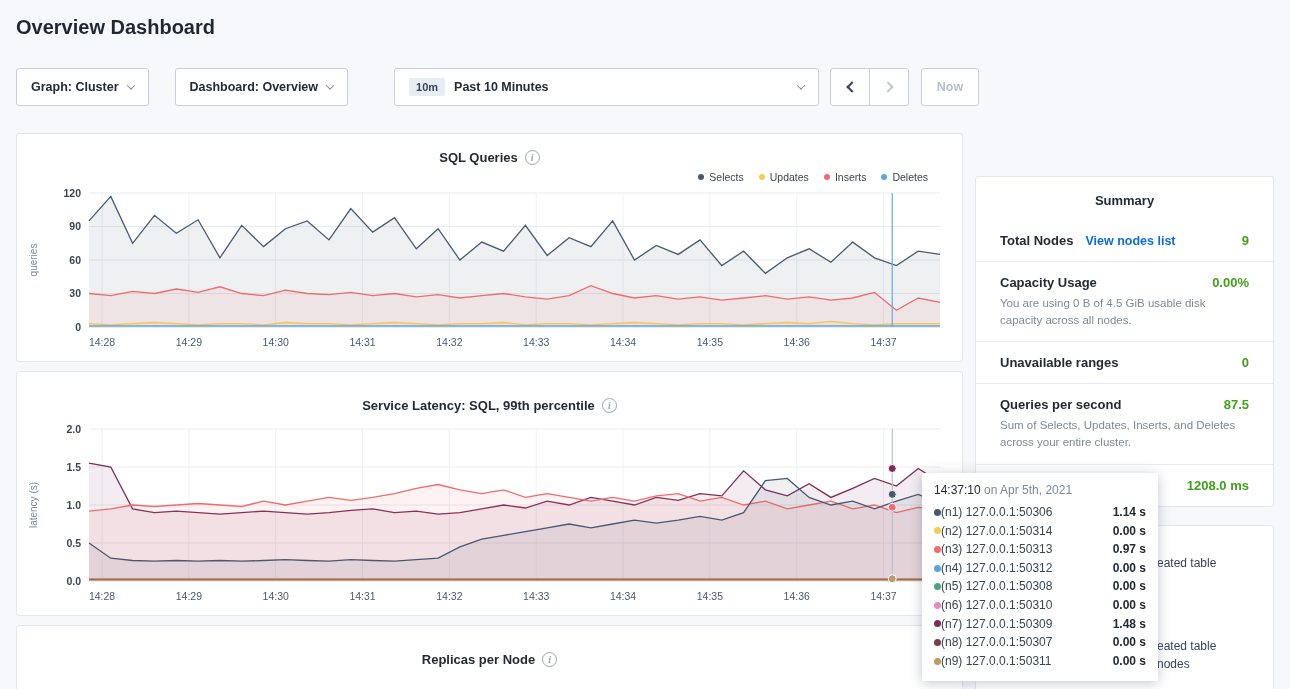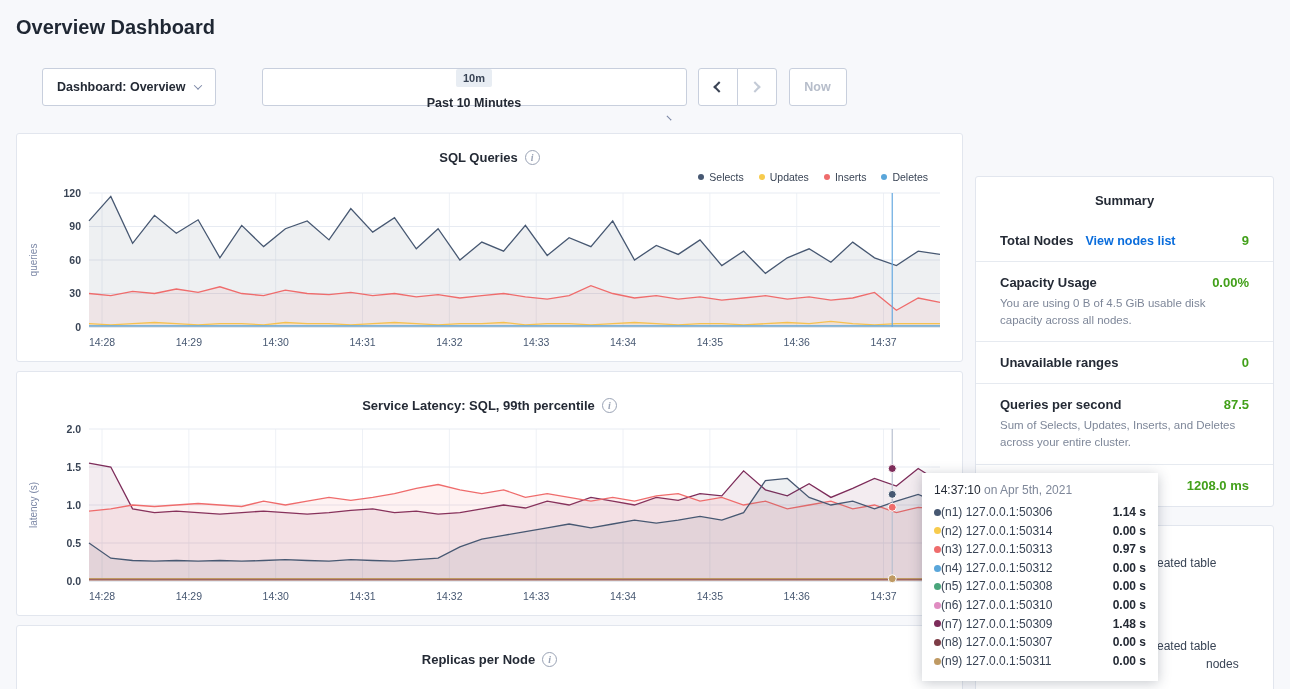--- a/index.html
+++ b/index.html
@@ -3,21 +3,21 @@
 <meta charset="utf-8">
 <style>
   * { box-sizing: border-box; }
   body { margin:0; font-family:"Liberation Sans",sans-serif; background:#f7f8fb; color:#242a35; }
   .page { position:relative; width:1290px; height:689px; overflow:hidden; }
   .header { padding:14px 16px 0; }
   .header h1 { margin:0; font-size:20px; line-height:26px; font-weight:600; color:#1f2733; }
   .controls { display:flex; align-items:center; padding:28px 16px 27px; }
   .btn { display:inline-flex; align-items:center; gap:9px; background:#fff; border:1px solid #c8cfdd; border-radius:3px; height:38px; padding:0 14px; font-size:12.5px; font-weight:700; color:#242a35; cursor:pointer; white-space:nowrap; }
   .chev { display:inline-block; width:6px; height:6px; border-right:1.5px solid #7b87a6; border-bottom:1.5px solid #7b87a6; transform:rotate(45deg) translate(-1px,-1px); }
-  .time-btn { width:425px; margin-left:46px;flex-direction:column; }
+  .time-btn { width:425px; margin-left:46px; }
   .time-btn .chev { margin-left:auto; }
   .badge { background:#e8edf3; border-radius:2px; padding:3px 7px; font-size:11px; font-weight:700; color:#394455; }
   .dash-btn { margin-left:26px; }
   .pager { display:flex; margin-left:11px; }
   .pager .btn { width:40px; padding:0; justify-content:center; }
   .pager .btn:first-child { border-radius:3px 0 0 3px; }
   .pager .btn:last-child { border-radius:0 3px 3px 0; margin-left:-1px; }
   .arr { display:inline-block; width:8px; height:8px; border-right:2px solid #3a4354; border-bottom:2px solid #3a4354; }
   .arr-left { transform:rotate(135deg); margin-left:3px; }
   .arr-right { transform:rotate(-45deg); border-color:#c3cad6; margin-right:3px; }
@@ -37,40 +37,44 @@
   .srow { padding:13px 24px; border-top:1px solid #e6eaf0; }
   .srow-head { display:flex; justify-content:space-between; align-items:baseline; font-size:13px; font-weight:700; gap:12px; }
   .srow-label { color:#242a35; white-space:nowrap; }
   .srow-value { color:#42a01a; font-weight:700; white-space:nowrap; }
   .link { color:#0a6ddc; font-weight:700; font-size:12.5px; text-decoration:none; margin-right:auto; cursor:pointer; }
   .desc { font-size:11.5px; color:#7e8799; line-height:1.45; margin-top:5px; font-weight:400; }
   .events-card { height:180px; position:relative; }
   .frag { position:absolute; font-size:12px; color:#394455; z-index:5; }
   .frag1 { left:1157px; top:556px; }
   .frag2 { left:1157px; top:639px; }
-  .frag3 { left:1206px; top:657px;text-align:center; }
+  .frag3 { left:1157px; top:657px;text-align:center; }
   .tooltip { position:absolute; left:922px; top:473px; width:236px; background:#fff; border-radius:0; box-shadow:0 2px 12px rgba(50,60,80,.28); padding:10px 12px 11px; z-index:20; font-size:12px; }
   .tt-head { margin-bottom:6px; color:#7e8799; }
   .tt-time { color:#242a35; }
   .tt-row { display:flex; align-items:center; line-height:18.6px; }
   .tt-dot { width:7px; height:7px; border-radius:50%; flex:0 0 7px; }
   .tt-node { color:#394455; }
   .tt-val { margin-left:auto; font-weight:700; color:#242a35; }
   .chart-mount { display:block; }
 </style>
 </head>
 <body>
 
 <div class="page">
 
   <div class="header">
     <h1>Overview Dashboard</h1>
   </div>
 
   <div class="controls">
+    <button class="btn">
+      <span>Graph: Cluster</span>
+      <span class="chev"></span>
+    </button>
     <button class="btn dash-btn">
       <span>Dashboard: Overview</span>
       <span class="chev"></span>
     </button>
     <button class="btn time-btn">
       <span class="badge">10m</span>
       <span>Past 10 Minutes</span>
       <span class="chev"></span>
     </button>
     <div class="pager">

